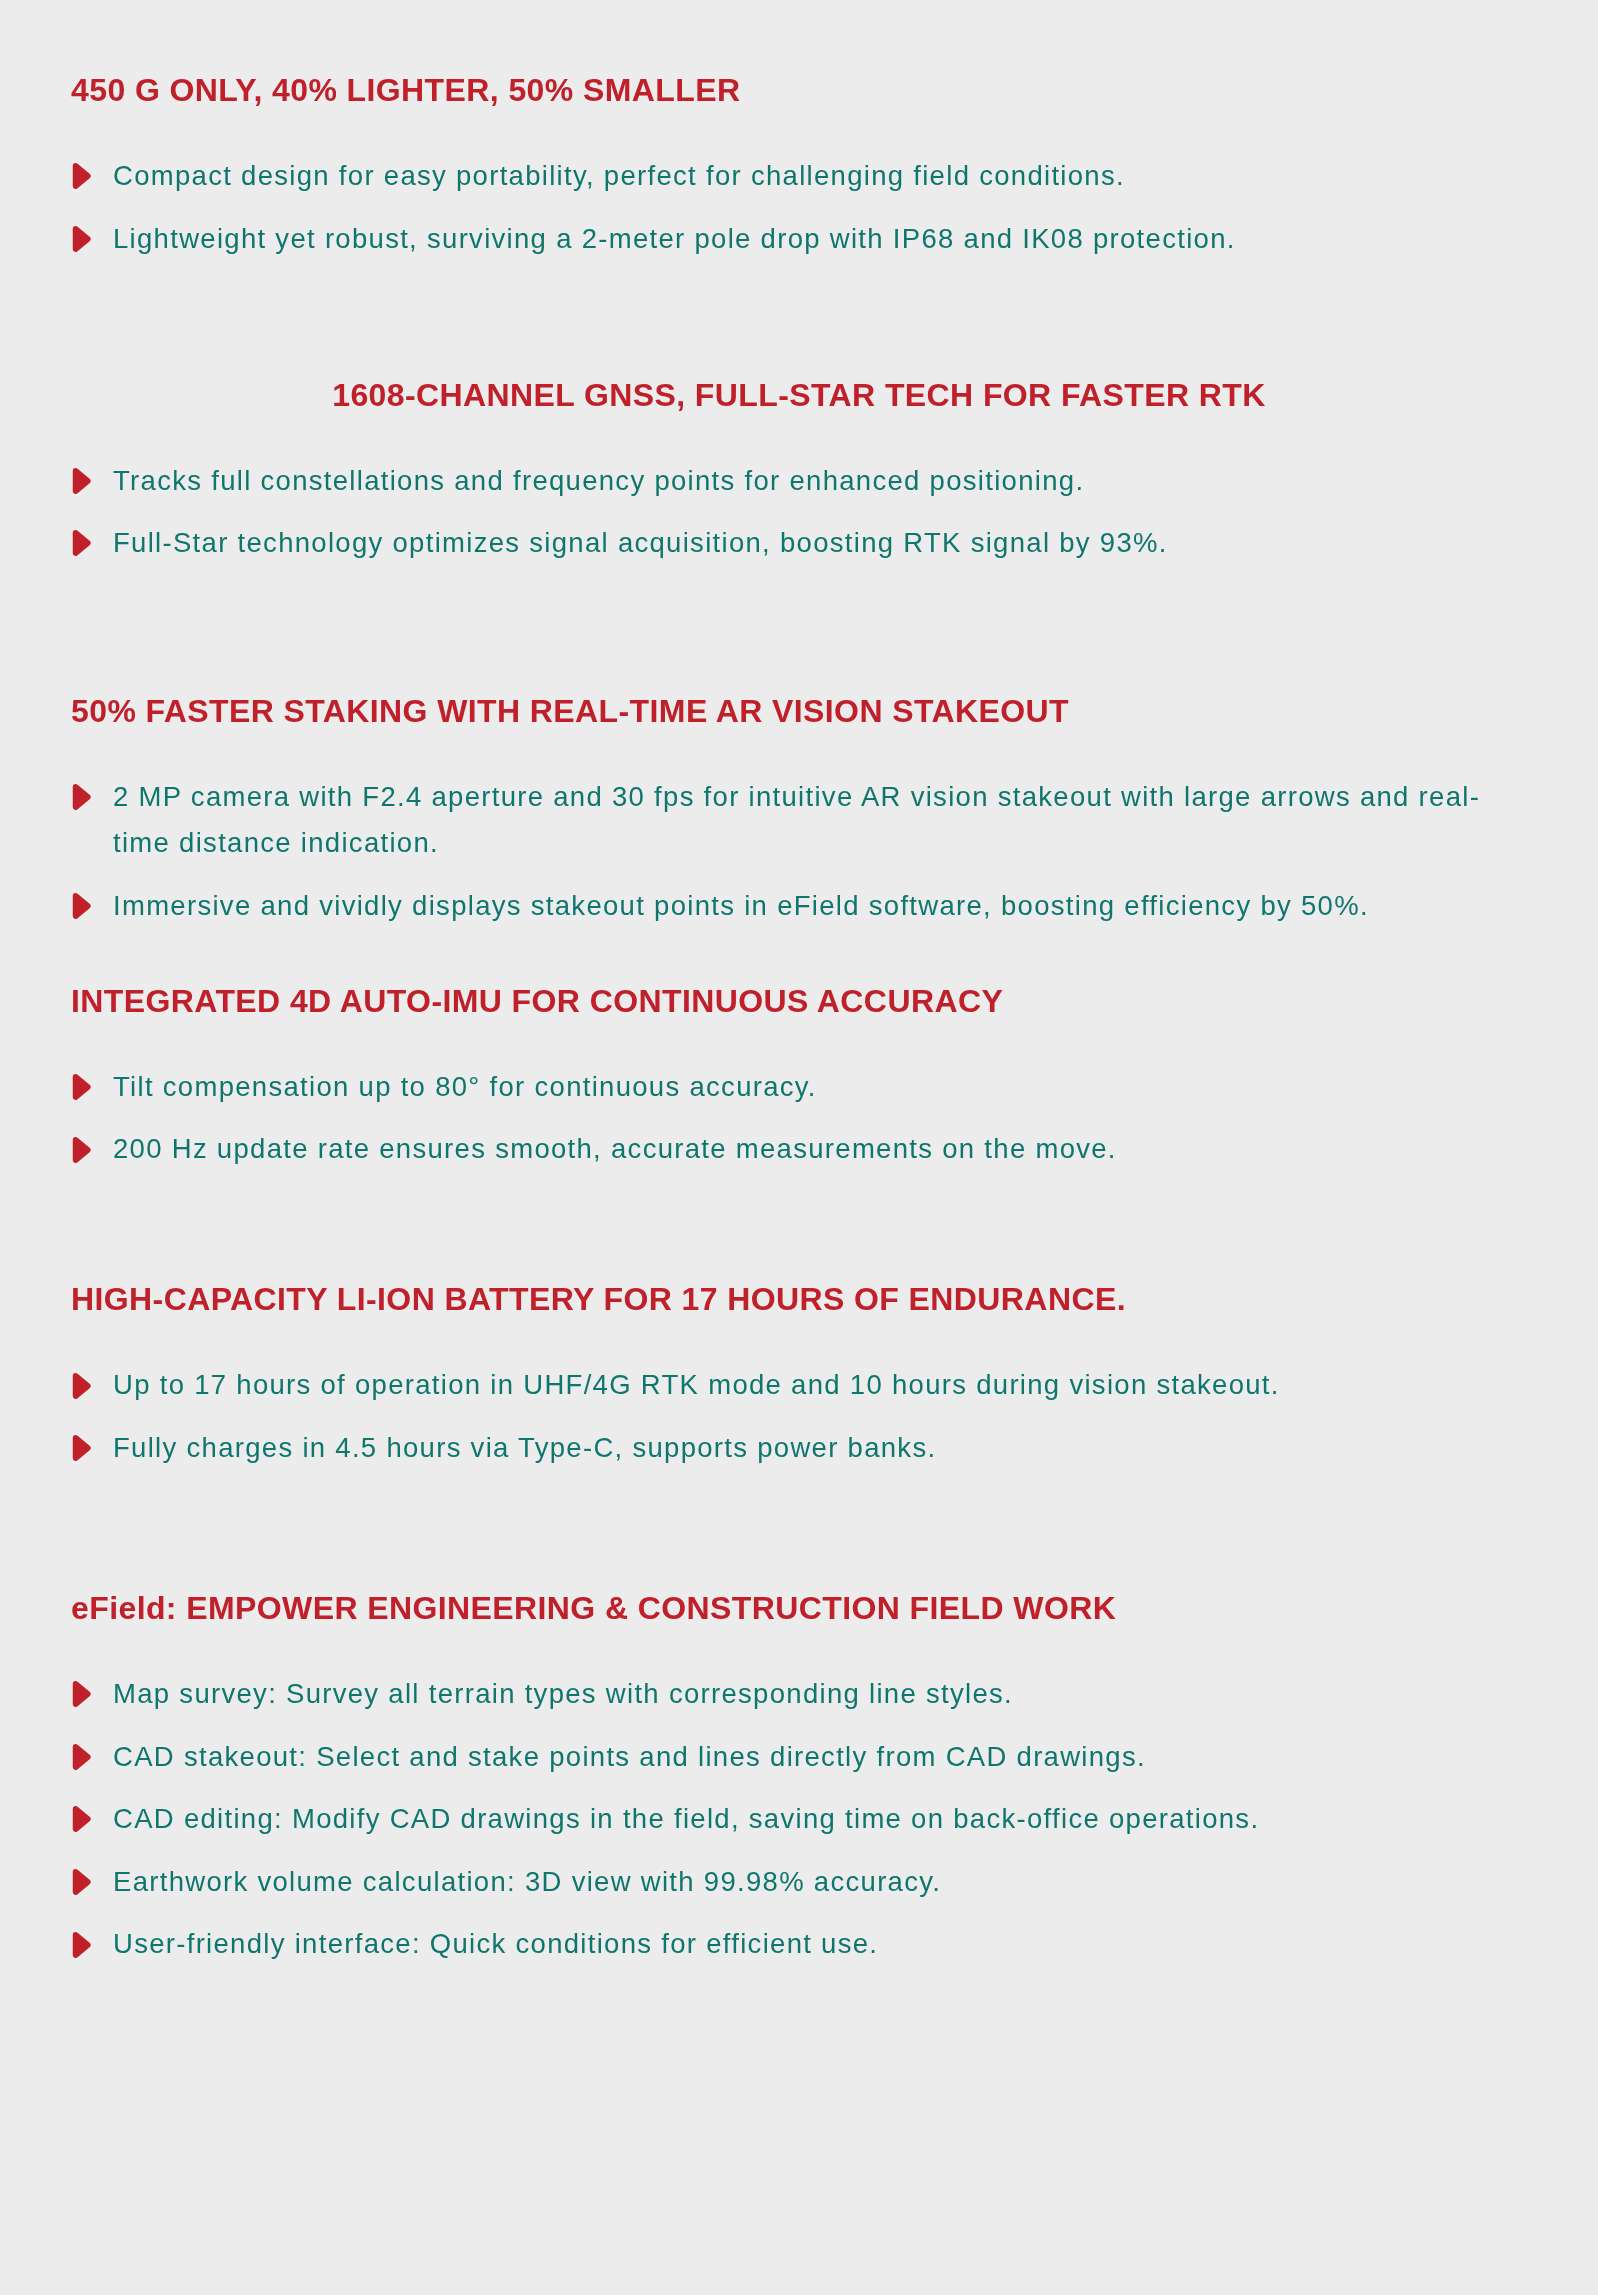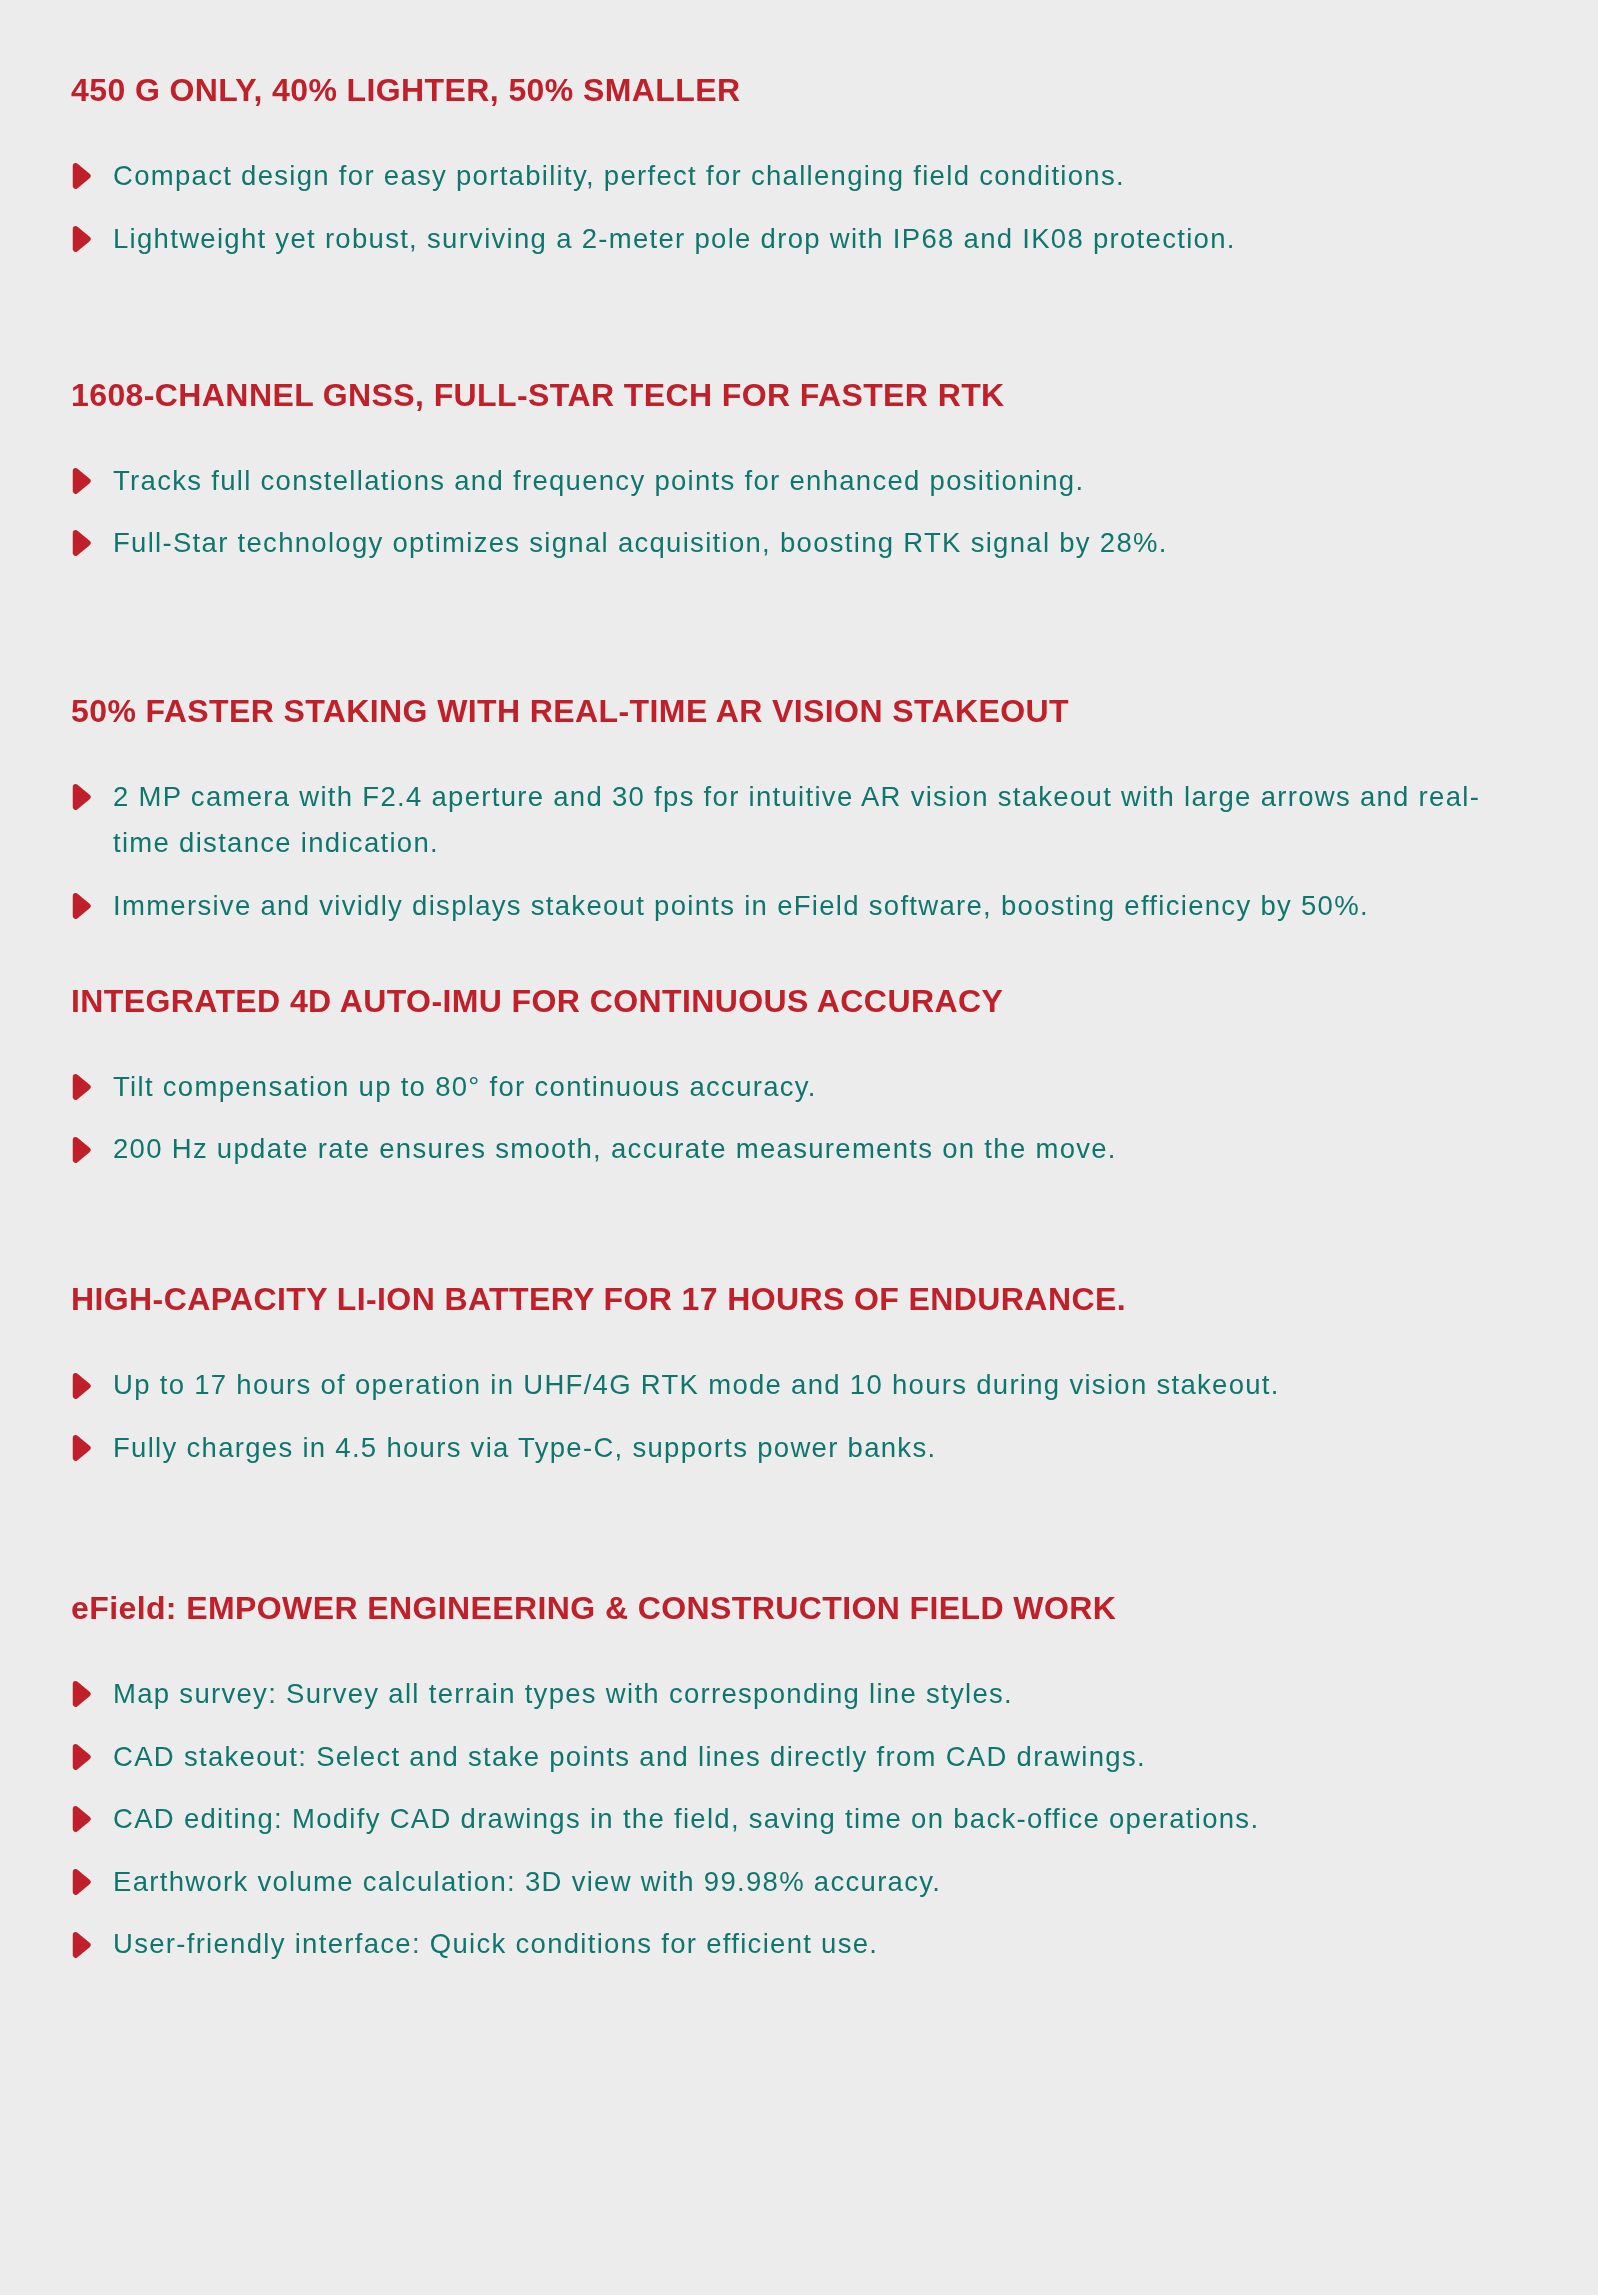--- a/index.html
+++ b/index.html
@@ -10,21 +10,21 @@
     font-family: "Liberation Sans", sans-serif;
     overflow: hidden;
   }
   .page {
     width: 1598px;
     height: 2171px;
     padding: 71px 71px 0 71px;
   }
   .feature-section { display: block; }
   .feature-section:nth-of-type(1) { margin-bottom: 114px; }
-  .feature-section:nth-of-type(2) { margin-bottom: 126px; }
+  .feature-section:nth-of-type(2) { margin-bottom: 126px; text-align: center; }
   .feature-section:nth-of-type(3) { margin-bottom: 53px; }
   .feature-section:nth-of-type(4) { margin-bottom: 108px; }
   .feature-section:nth-of-type(5) { margin-bottom: 118px; }
   .feature-section:nth-of-type(6) { margin-bottom: 17px; }
   .heading {
     font-size: 32px;
     line-height: 38px;
     font-weight: 700;
     color: #c0202a;
     letter-spacing: 0.4px;
@@ -94,21 +94,21 @@
             </svg>
           </span>
         <span class="btext">Tracks full constellations and frequency points for enhanced positioning.</span>
       </li>
       <li class="bullet">
         <span class="tri">
             <svg width="21" height="30" viewBox="0 0 25 36">
               <path d="M5.5 6 L20 18 L5.5 30 Z" fill="#c0202a" stroke="#c0202a" stroke-width="7" stroke-linejoin="round"></path>
             </svg>
           </span>
-        <span class="btext">Full-Star technology optimizes signal acquisition, boosting RTK signal by 28%.</span>
+        <span class="btext">Full-Star technology optimizes signal acquisition, boosting RTK signal by 93%.</span>
       </li>
     </ul>
   </section>
 
   <section class="feature-section">
     <h2 class="heading">50% FASTER STAKING WITH REAL-TIME AR VISION STAKEOUT</h2>
     <ul class="bullets">
       <li class="bullet">
         <span class="tri">
             <svg width="21" height="30" viewBox="0 0 25 36">

